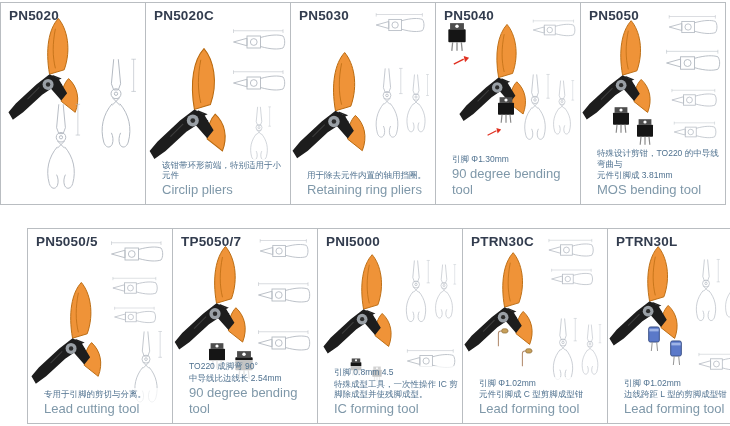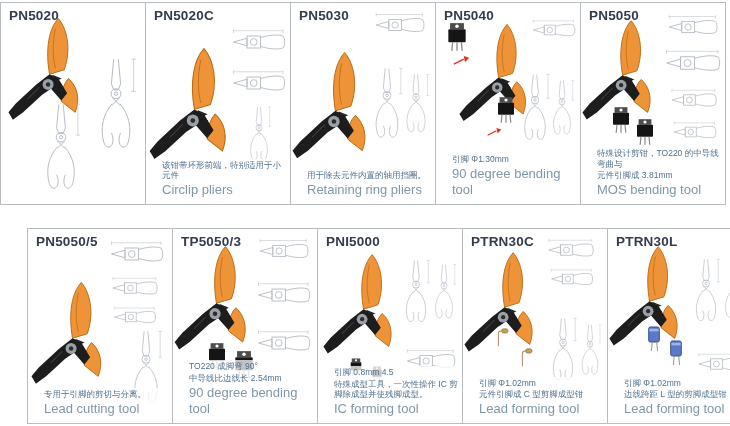--- a/index.html
+++ b/index.html
@@ -239,21 +239,21 @@
           </svg>
       </div>
       <div class="desc">
         <p class="cn">专用于引脚的剪切与分离。</p>
 
         <p class="en">Lead cutting tool</p>
       </div>
     </article>
 
     <article class="cell">
-      <h2 class="model">TP5050/3</h2>
+      <h2 class="model">TP5050/7</h2>
       <div class="figure">
         <svg style="left:84px;top:8px;width:54px;height:28px" viewBox="0 0 72 40">
             <use href="#tech-h"></use>
           </svg>
         <svg style="left:84px;top:50px;width:54px;height:32px" viewBox="0 0 72 40">
             <use href="#tech-h"></use>
           </svg>
         <svg style="left:84px;top:96px;width:54px;height:36px" viewBox="0 0 72 40">
             <use href="#tech-h"></use>
           </svg>

